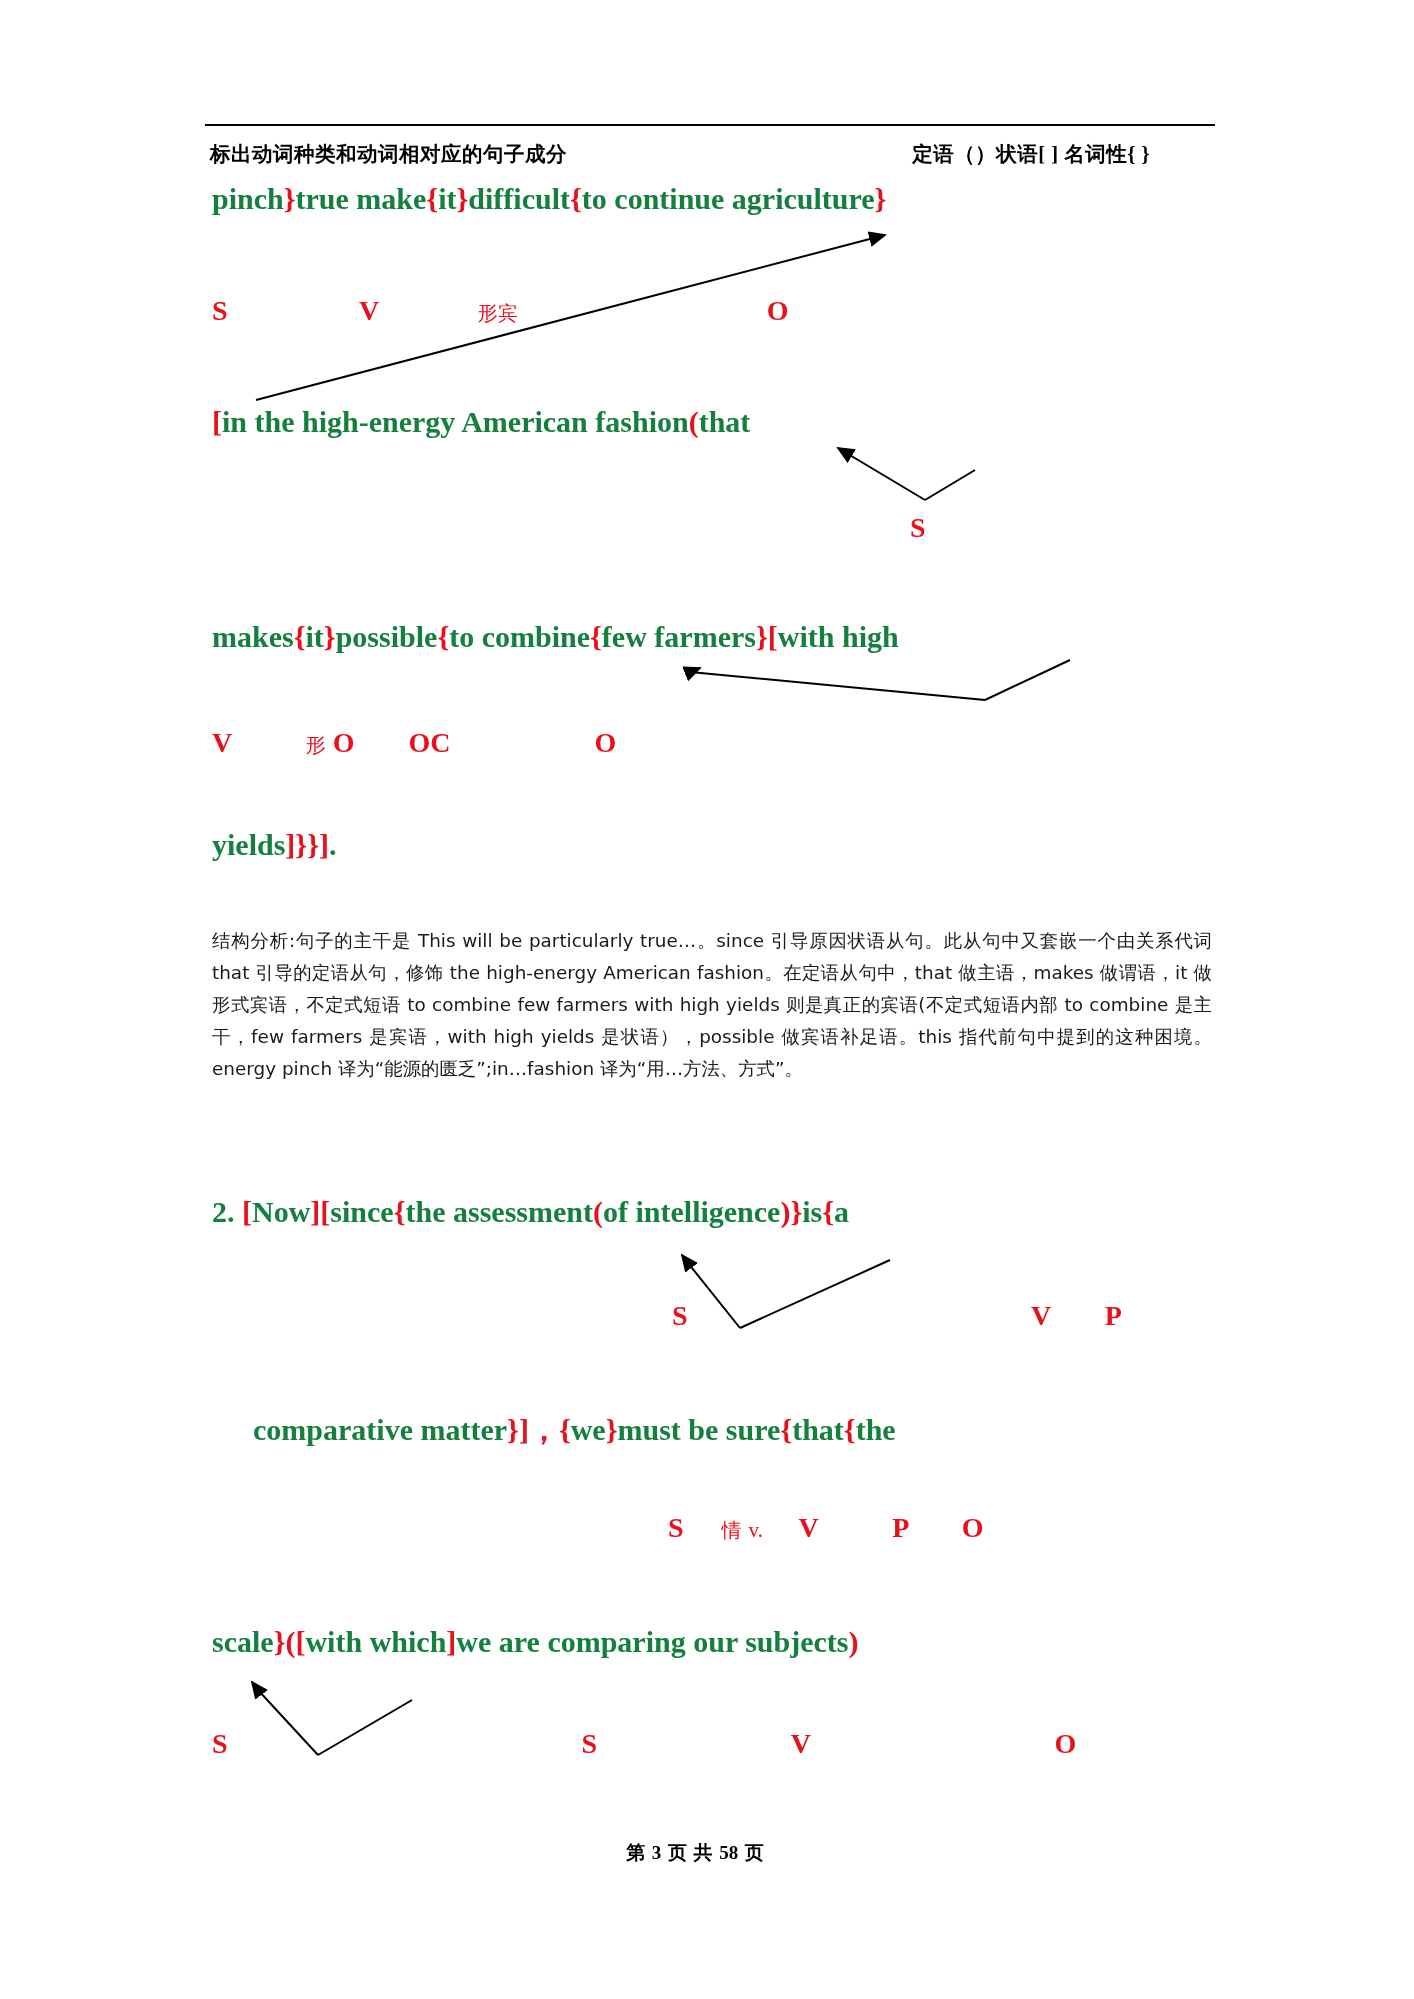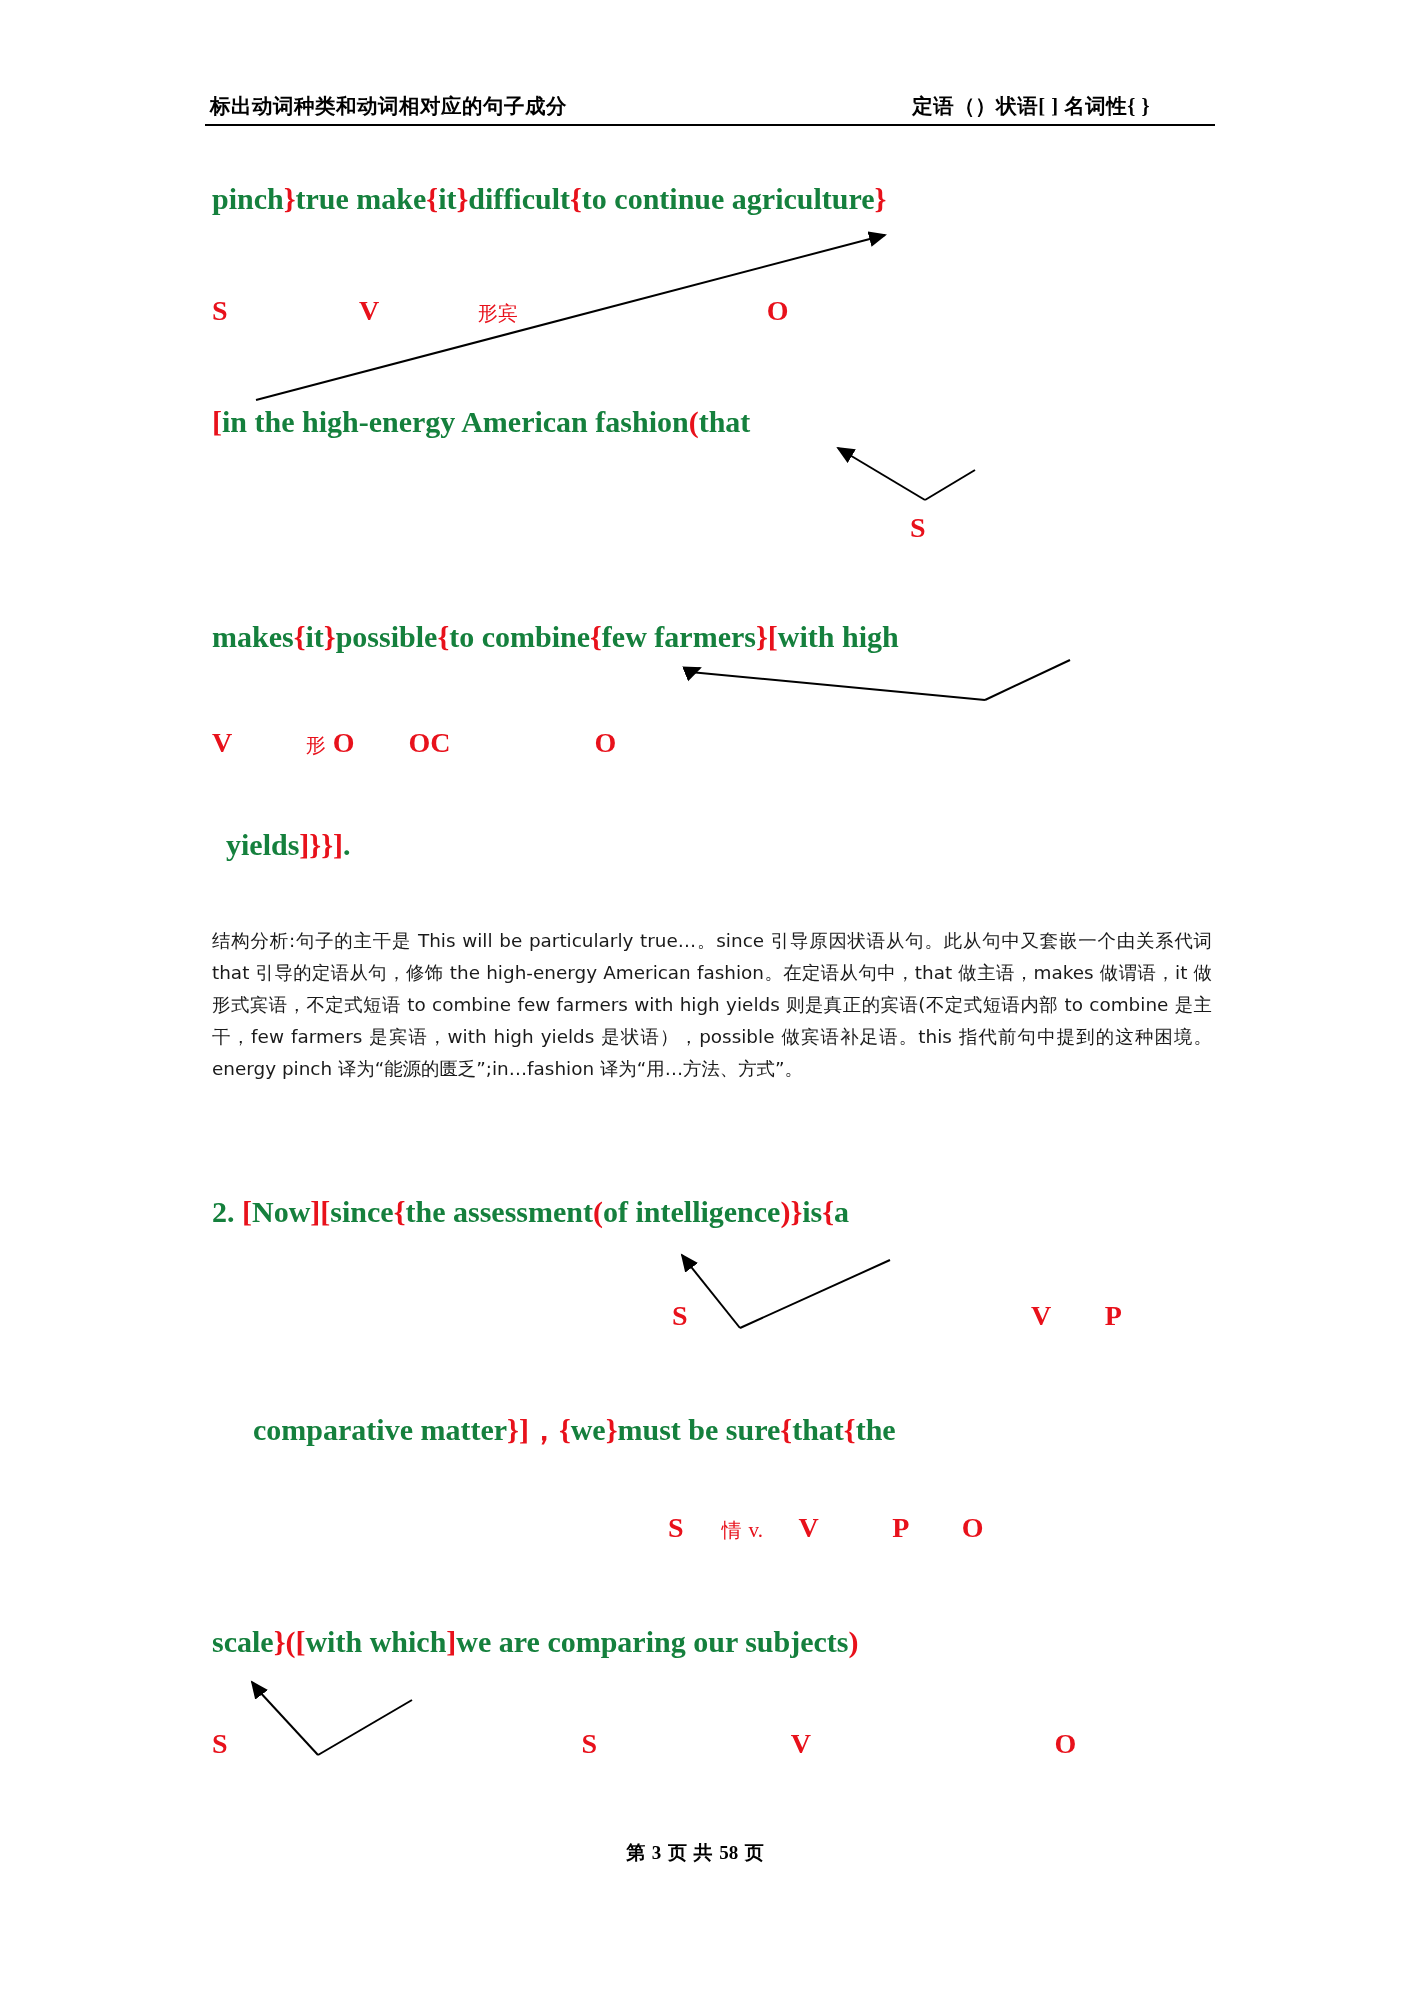--- a/index.html
+++ b/index.html
@@ -29,21 +29,21 @@
     top: 92px;
     width: 1000px;
     display: flex;
     justify-content: space-between;
     align-items: flex-end;
     font-family: "Liberation Serif", serif;
     font-size: 20.5px;
     font-weight: bold;
     letter-spacing: 0.5px;
   }
-  .header-left { white-space: nowrap; }
+  .header-left { white-space: nowrap; margin-top: 48px; }
   .header-right { white-space: nowrap; padding-right: 60px; }
   .header-rule {
     position: absolute;
     left: 205px;
     top: 124px;
     width: 1010px;
     height: 2px;
     background: #000;
   }
 
@@ -148,21 +148,21 @@
     <span>V</span>
     <span style="display:inline-block; width:60px;"></span>
     <span class="cn">形</span>
     <span>O</span>
     <span style="display:inline-block; width:40px;"></span>
     <span>OC</span>
     <span style="display:inline-block; width:130px;"></span>
     <span>O</span>
   </div>
 
-  <div class="line" id="l4" style="left:212px; top:828px;margin-left:14px;"><span class="blk">yields</span><span class="red">]}}]</span><span class="blk">.</span></div>
+  <div class="line" id="l4" style="left:212px; top:828px;"><span class="blk">yields</span><span class="red">]}}]</span><span class="blk">.</span></div>
 
   <div class="analysis">
     <span>结构分析:</span><span>句子的主干是 This will be particularly true…。since 引导原因状语从句。此从句中又套嵌一个由关系代词 that 引导的定语从句，修饰 the high-energy American fashion。在定语从句中，that 做主语，makes 做谓语，it 做形式宾语，不定式短语 to combine few farmers with high yields 则是真正的宾语(不定式短语内部 to combine 是主干，few farmers 是宾语，with high yields 是状语），possible 做宾语补足语。this 指代前句中提到的这种困境。energy pinch 译为“能源的匮乏”;in…fashion 译为“用…方法、方式”。</span>
   </div>
 
   <div class="line" id="l5" style="left:212px; top:1195px;"><span class="blk">2.</span><span class="red"> [</span><span class="blk">Now</span><span class="red">][</span><span class="blk">since</span><span class="red">{</span><span class="blk">the assessment</span><span class="red">(</span><span class="blk">of intelligence</span><span class="red">)}</span><span class="blk">is</span><span class="red">{</span><span class="blk">a</span></div>
 
   <div class="marks" style="left:672px; top:1300px;">
     <span>S</span>
     <span style="display:inline-block; width:330px;"></span>

